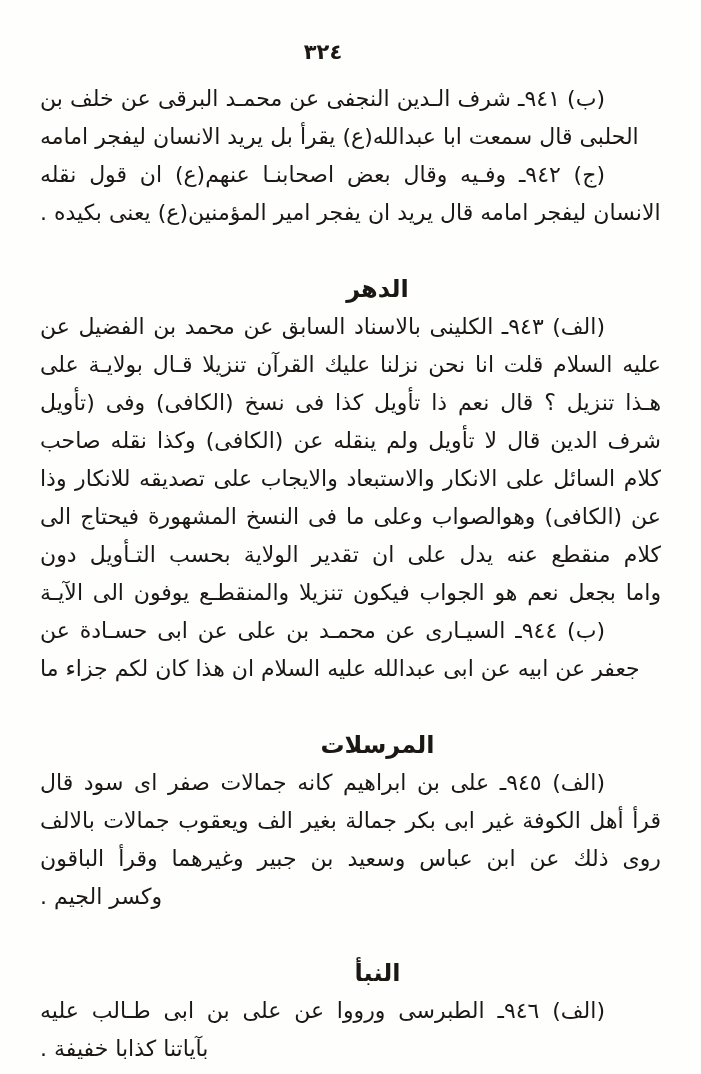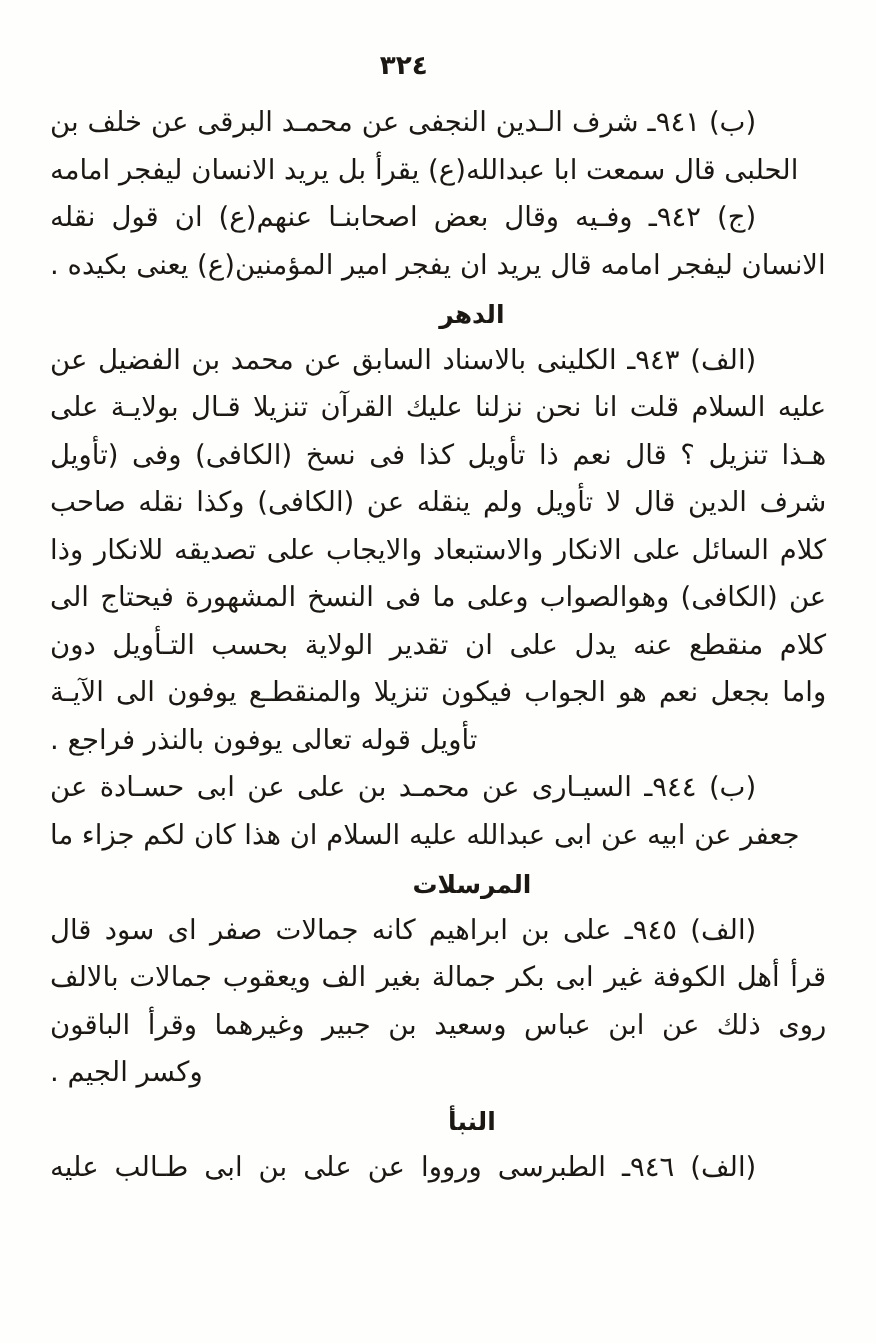--- a/index.html
+++ b/index.html
@@ -49,24 +49,25 @@
   .line.first {
     padding-right: 56px;
   }
   .line.last {
     text-align: left;
     text-align-last: auto;
   }
   .heading {
     height: 38px;
     line-height: 38px;
-    font-size: 20px;
+    font-size: 24px;
     font-weight: bold;
     text-align: center;
     padding-left: 54px;
+    margin-top: 38px;
   }
 </style>
 </head>
 <body>
 
 <div class="page">
 
   <div class="page-number">٣٢٤</div>
 
   <div class="text-block">
@@ -85,37 +86,37 @@
 
     <div class="para">
       <div class="line first">(الف) ٩٤٣ـ الكلينى بالاسناد السابق عن محمد بن الفضيل عن ابى الحسن</div>
       <div class="line">عليه السلام قلت انا نحن نزلنا عليك القرآن تنزيلا قـال بولايـة على تنزيلا قلت</div>
       <div class="line">هـذا تنزيل ؟ قال نعم ذا تأويل كذا فى نسخ (الكافى) وفى (تأويل الآيات) للشيخ</div>
       <div class="line">شرف الدين قال لا تأويل ولم ينقله عن (الكافى) وكذا نقله صاحب تفسيرالبرهان</div>
       <div class="line">كلام السائل على الانكار والاستبعاد والايجاب على تصديقه للانكار وذا تـأويل</div>
       <div class="line">عن (الكافى) وهوالصواب وعلى ما فى النسخ المشهورة فيحتاج الى تكلف اما بحمل</div>
       <div class="line">كلام منقطع عنه يدل على ان تقدير الولاية بحسب التـأويل دون التنزيل اللفظى</div>
       <div class="line">واما بجعل نعم هو الجواب فيكون تنزيلا والمنقطـع يوفون الى الآيـة السابقـة فى</div>
-      <div class="line last">تأويل قوله تعالى يوفون بالنذر فراجع .</div>
     </div>
 
     <div class="para">
       <div class="line first">(ب) ٩٤٤ـ السيـارى عن محمـد بن على عن ابى حسـادة عن محمـد بن</div>
       <div class="line last">جعفر عن ابيه عن ابى عبدالله عليه السلام ان هذا كان لكم جزاء ما صنعتم .</div>
     </div>
 
     <div class="heading">المرسلات</div>
 
     <div class="para">
       <div class="line first">(الف) ٩٤٥ـ على بن ابراهيم كانه جمالات صفر اى سود قال الطبرسى ره</div>
       <div class="line">قرأ أهل الكوفة غير ابى بكر جمالة بغير الف ويعقوب جمالات بالالف وضم الجيم</div>
       <div class="line">روى ذلك عن ابن عباس وسعيد بن جبير وغيرهما وقرأ الباقون جمالات بالالف</div>
       <div class="line last">وكسر الجيم .</div>
     </div>
 
     <div class="heading">النبأ</div>
 
     <div class="para">
       <div class="line first">(الف) ٩٤٦ـ الطبرسى ورووا عن على بن ابى طـالب عليه السلام وكذبوا</div>
+      <div class="line last">بآياتنا كذابا خفيفة .</div>
     </div>
 
   </div>
 </div>
 
 </body></html>

